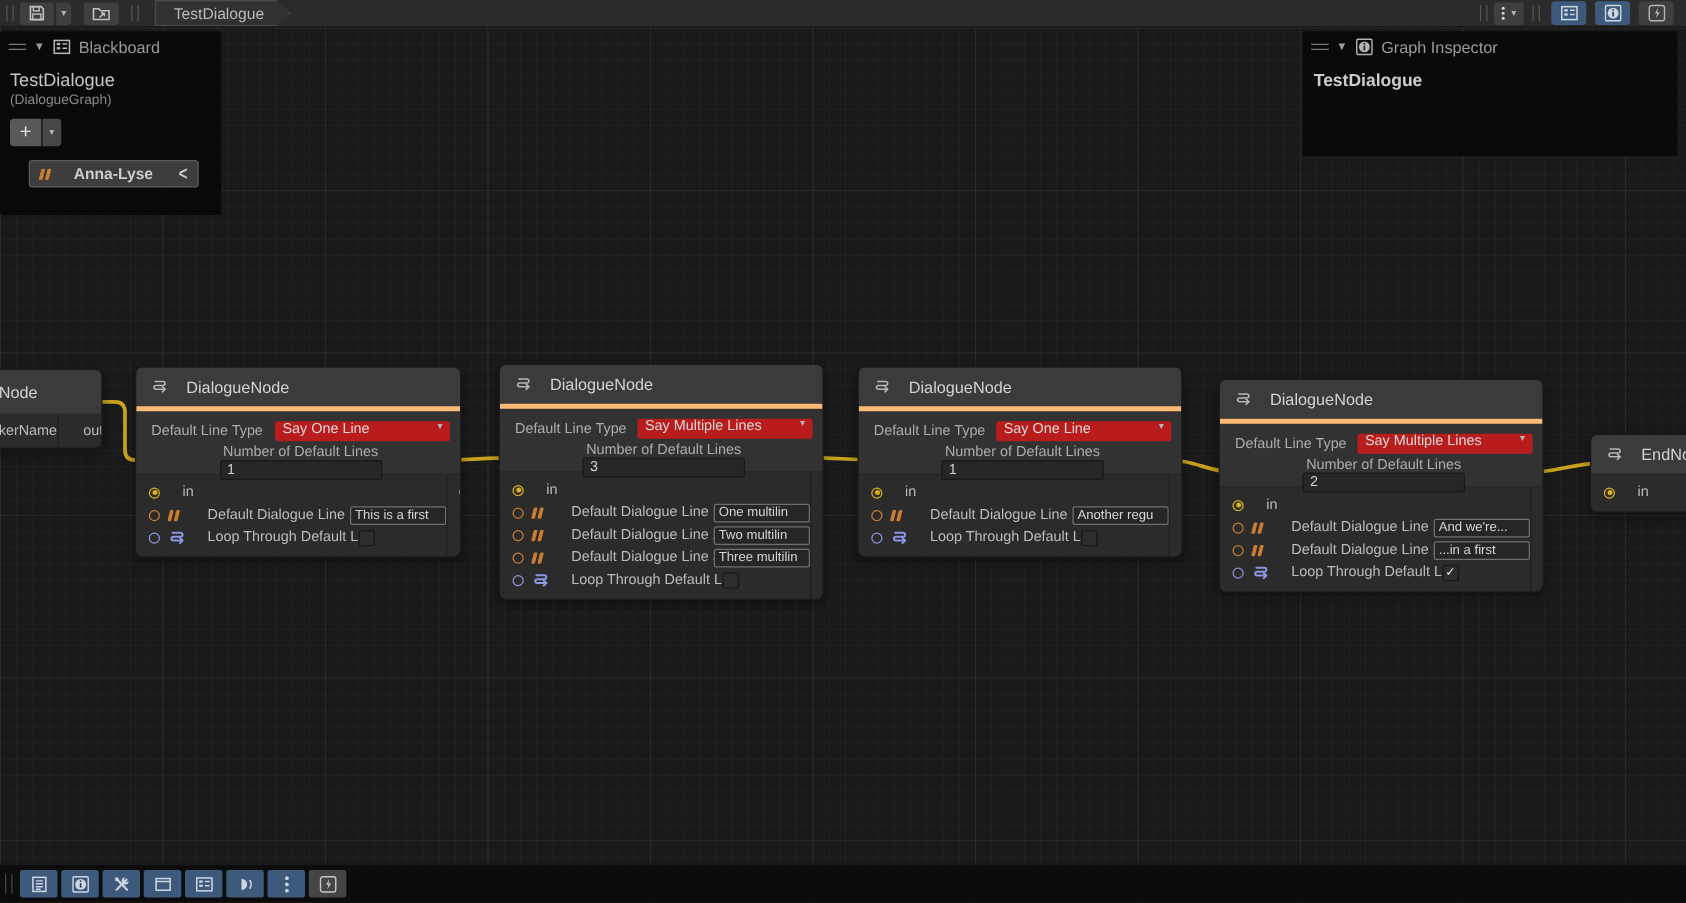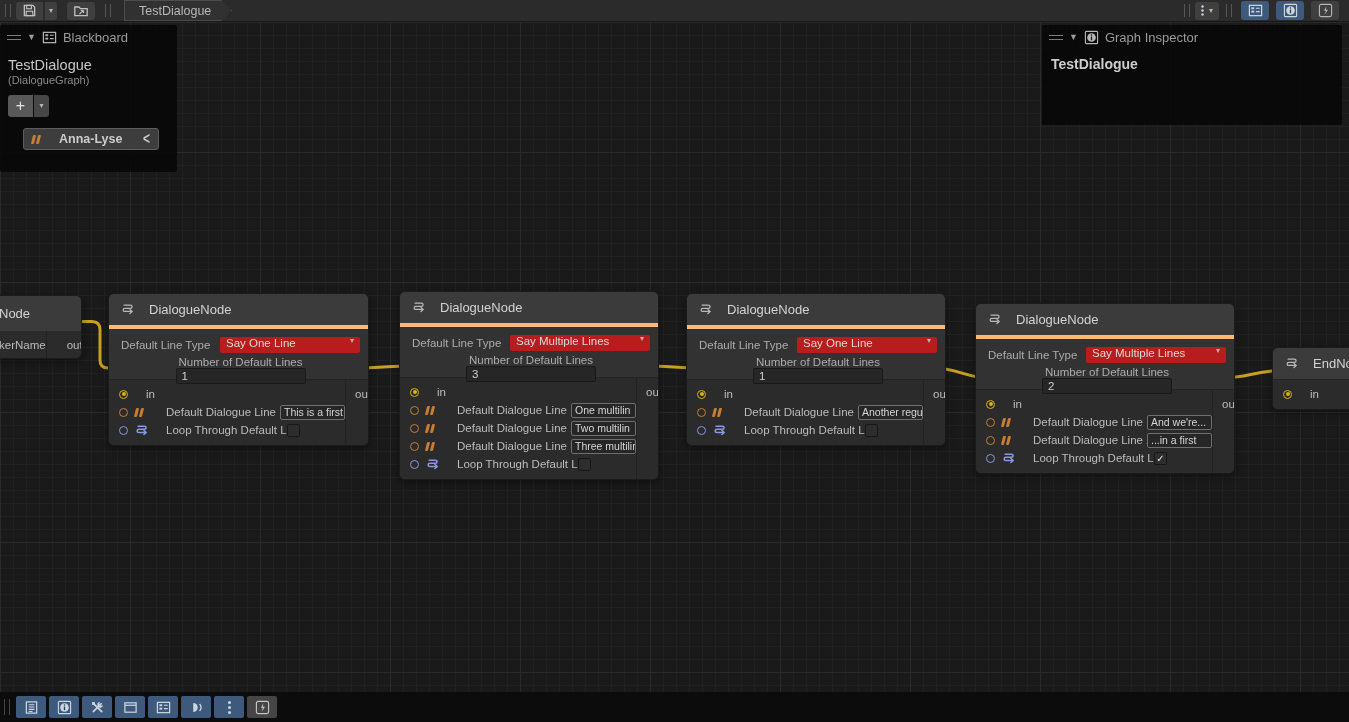--- a/index.html
+++ b/index.html
@@ -90,21 +90,21 @@
   .port.connected::after { content:""; position:absolute; inset:1.5px; border-radius:50%;
     background:currentColor; }
   .port.exec { color:#dcb219; }
   .port.line { color:#c87d33; }
   .port.bool { color:#8a96e3; }
   .picon { width:14px; margin-right:6px; flex:none; display:flex; align-items:center; }
   .qicon { display:flex; gap:2px; width:13px; margin-right:7px; flex:none; }
   .qicon i { width:3px; height:9px; background:#c87d33; transform:skewX(-14deg); border-radius:1px; }
   .plabel { color:#bcbcbc; font-size:11.5px; white-space:nowrap;margin-left:11px; }
   .plabel.w { width:114px; flex:none; overflow:hidden; }
-  .linefield { width:65px; height:15px; background:#262626; border:1px solid #6f6f6f; border-radius:2px;
+  .linefield { width:77px; height:15px; background:#262626; border:1px solid #6f6f6f; border-radius:2px;
     color:#d5d5d5; font-size:10.5px; padding:0 3px; line-height:12px; white-space:nowrap; overflow:hidden; }
   .checkbox { width:13px; height:13px; background:#2d2d2d; border:1px solid #171717; border-radius:2px;
     color:#ececec; font-size:10px; line-height:11px; text-align:center; }
   .outcol { width:48px; border-left:1px solid #222; padding:5px 8px 0 0; display:flex;
     flex-direction:column; align-items:flex-end; }
   .outrow { display:flex; align-items:center; height:18px; }
   .outrow .plabel { margin-right:5px; }
   .outrow .port { margin-right:0; }
   
   #start-node { left:-120px; top:273px; width:202px; }

